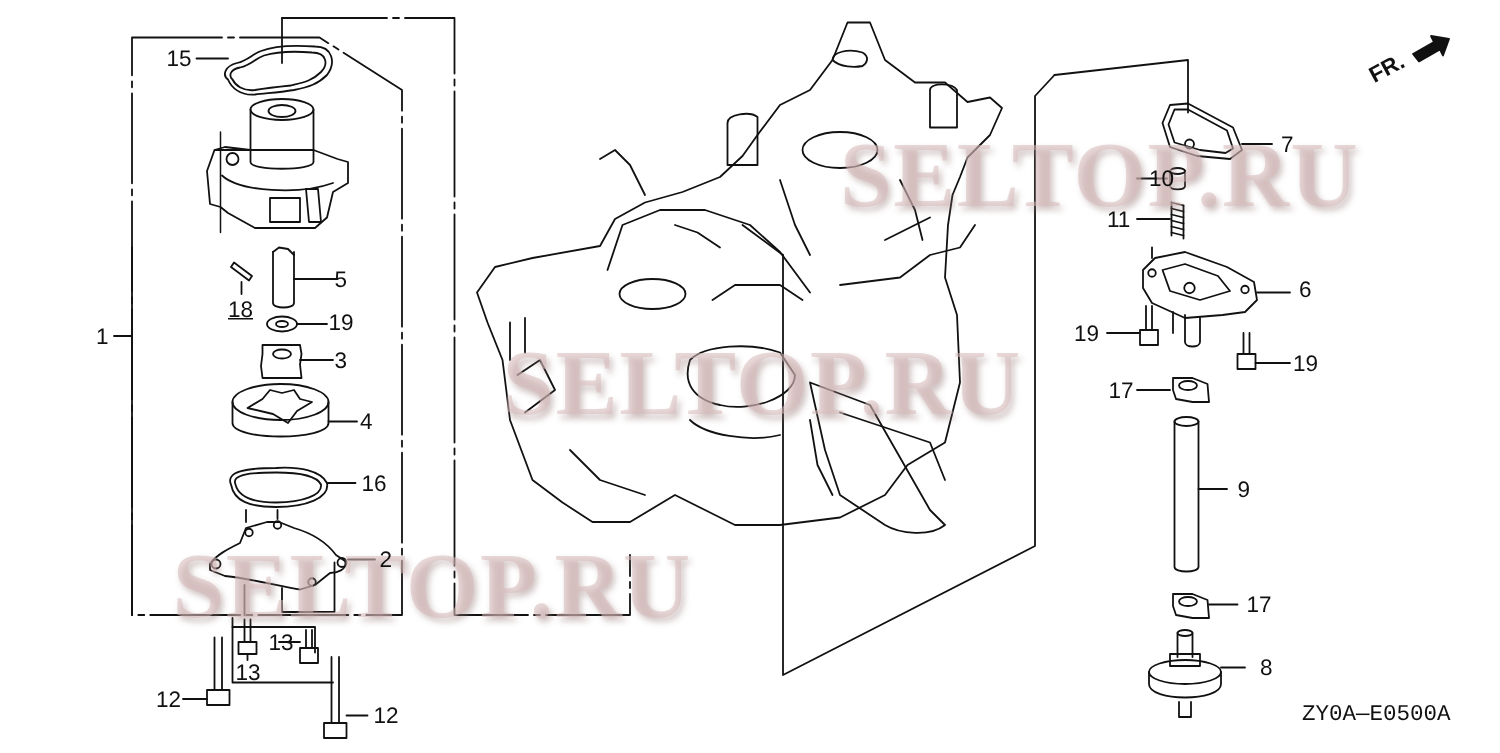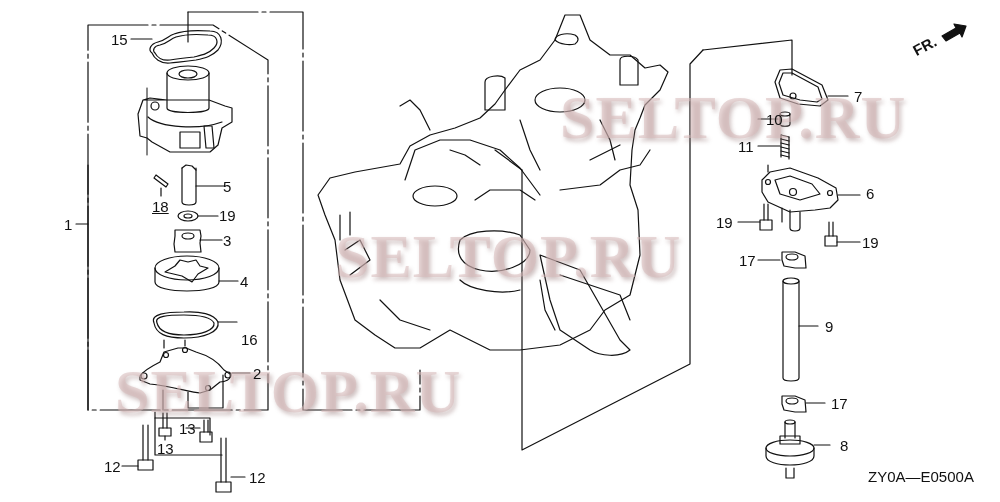--- a/index.html
+++ b/index.html
@@ -1,21 +1,21 @@
 <!DOCTYPE html>
 <html><head>
   <meta charset="utf-8">
   <style>
     html, body { margin: 0; padding: 0; background: #ffffff; }
     body { width: 1000px; height: 502px; overflow: hidden; position: relative; font-family: "Liberation Sans", sans-serif; }
     #stage { position: absolute; left: 0; top: 0; width: 1000px; height: 502px; }
     svg { position: absolute; left: 0; top: 0; }
     .callout { position: absolute; font-family: "Liberation Sans", sans-serif; font-size: 15px; color: #111; line-height: 1; white-space: nowrap; }
     .watermark { position: absolute; font-family: "Liberation Serif", serif; font-weight: bold; font-size: 62px; letter-spacing: 1px; color: rgba(215,185,185,0.55); text-shadow: 2px 3px 4px rgba(150,120,120,0.45); white-space: nowrap; line-height: 1; pointer-events: none; }
-    .diagram-code { position: absolute; font-family: Liberation Sans, sans-serif; font-size: 15px; color: #111; white-space: nowrap; line-height: 1; }
+    .diagram-code { position: absolute; font-family: Liberation Mono, monospace; font-size: 15px; color: #111; white-space: nowrap; line-height: 1; }
     .fr-label { position: absolute; font-family: "Liberation Sans", sans-serif; font-weight: bold; font-size: 15px; color: #111; transform: rotate(-28deg); transform-origin: left top; }
   </style>
 </head>
 <body>
 
 <div id="stage">
 
   <svg width="1000" height="502" viewBox="0 0 1000 502" fill="none" stroke="#111" stroke-width="1.2" stroke-linejoin="round" stroke-linecap="round">
 
     <g>
@@ -231,21 +231,21 @@
   <span class="callout" style="left:840px; top:438px;">8</span>
   <span class="callout" style="left:825px; top:319px;">9</span>
   <span class="callout" style="left:766px; top:112px;">10</span>
   <span class="callout" style="left:738px; top:139px;">11</span>
   <span class="callout" style="left:104px; top:459px;">12</span>
   <span class="callout" style="left:249px; top:470px;">12</span>
   <span class="callout" style="left:179px; top:421px;">13</span>
   <span class="callout" style="left:157px; top:441px;">13</span>
   <span class="callout" style="left:219px; top:208px;">19</span>
   <span class="callout" style="left:111px; top:32px;">15</span>
-  <span class="callout" style="left:241px; top:332px;">16</span>
+  <span class="callout" style="left:241px; top:315px;">16</span>
   <span class="callout" style="left:739px; top:253px;">17</span>
   <span class="callout" style="left:831px; top:396px;">17</span>
   <span class="callout" style="left:152px; top:199px;text-decoration:underline;">18</span>
   <span class="callout" style="left:716px; top:215px;">19</span>
   <span class="callout" style="left:862px; top:235px;">19</span>
 
   <span class="fr-label" style="left:910px; top:44px;">FR.</span>
 
   <span class="diagram-code" style="left:868px; top:469px;">ZY0A—E0500A</span>
 </div>

